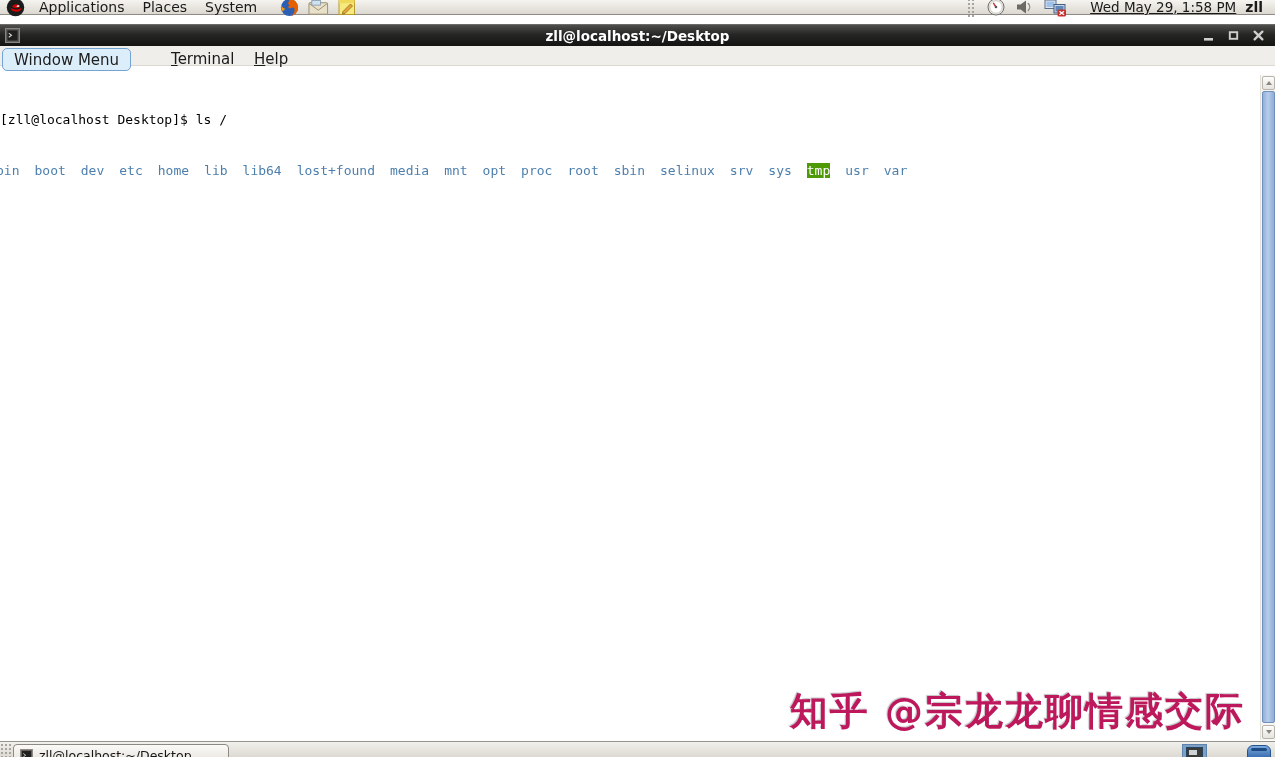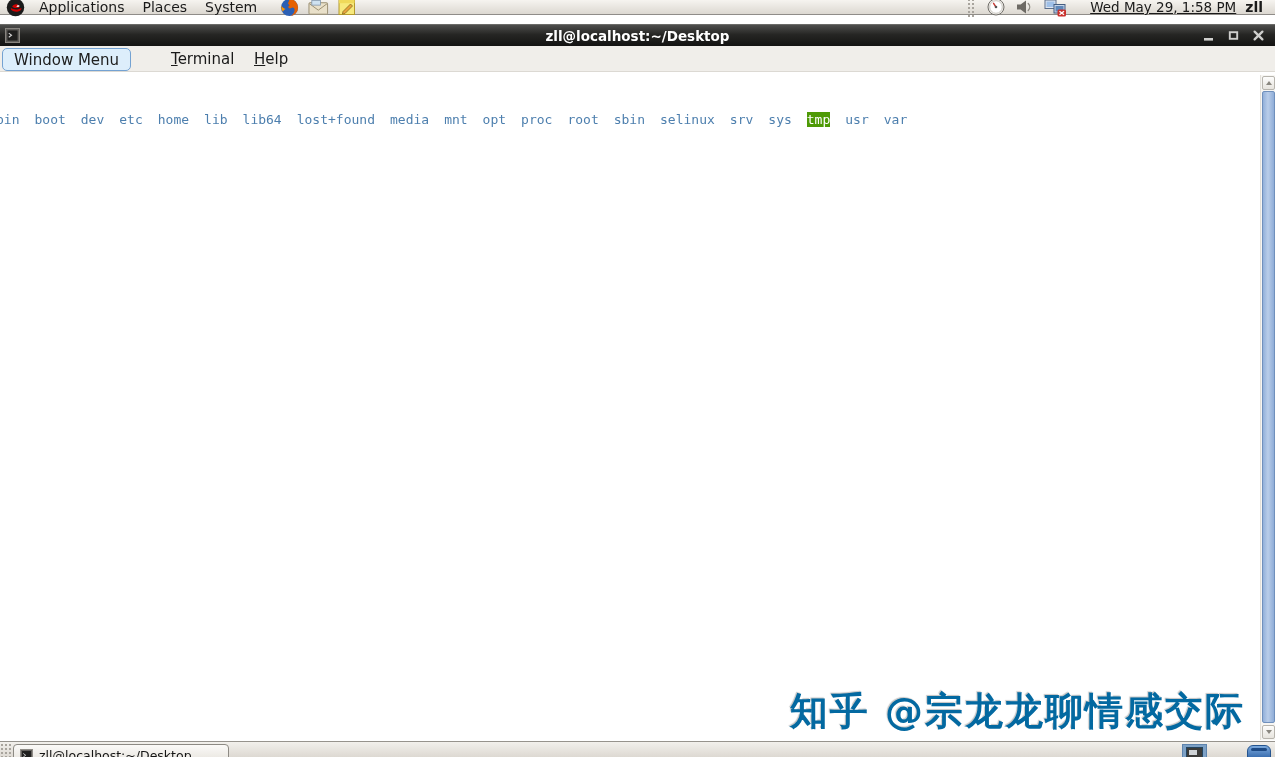--- a/index.html
+++ b/index.html
@@ -39,21 +39,21 @@
   }
   .titlebar-icon { margin-left:5px; display:flex; }
   .window-title {
     position:absolute; left:0; right:0; text-align:center;
     color:#ffffff; font-weight:bold; font-size:13.5px; pointer-events:none;
   }
   .win-controls { margin-left:auto; display:flex; align-items:center; gap:11px; padding-right:10px; z-index:2; }
   .win-btn { width:14px; height:14px; display:flex; align-items:center; justify-content:center; }
 
   .menubar {
-    position:absolute; top:46px; left:0; right:0; height:26px;
+    position:absolute; top:46px; left:0; right:0; height:20px;
     background:#f0eeea; border-bottom:1px solid #dcd9d3;
     font-size:15px; color:#1a1a1a;
   }
   .menu-tooltip {
     position:absolute; left:2px; top:2px; height:23px;
     background:#ddeefb; border:1px solid #74a2d2; border-radius:5px;
     padding:1px 11px 0 11px; display:flex; align-items:center;
     font-size:15px; color:#202020; z-index:3;
   }
   .mb-item { position:absolute; top:4px; display:inline-block; }
@@ -124,21 +124,21 @@
     position:absolute; right:4px; top:3px; width:24px; height:15px;
     background:linear-gradient(#7caade,#2f64a8);
     border:1px solid #24548f; border-radius:6px 6px 2px 2px;
   }
   .trash-applet::before { content:""; display:block; margin:2px 3px 0 3px; height:3px; background:#1d4a85; border-radius:2px; }
 
   
   .watermark {
     position:absolute; right:30px; top:686px;
     font-size:38px; letter-spacing:2px; font-weight:bold;
-    color:#0369a1;
+    color:#be185d;
     text-shadow:2px 2px 1px #ffffff, -1px -1px 1px #c3c3c3;
     white-space:nowrap; pointer-events:none;
   }
 
   
   .g { display:block; }
 </style>
 </head>
 <body>
 
@@ -234,20 +234,21 @@
 
 <div class="menubar">
   <div class="menu-tooltip">Window Menu</div>
   <span class="mb-partial">v</span>
   <span class="mb-item u mb-search">Search</span>
   <span class="mb-item u mb-terminal">Terminal</span>
   <span class="mb-item u mb-help">Help</span>
 </div>
 
 <div class="term-screen">
+  <div class="tline">[zll@localhost Desktop]$ ls /</div>
   <div class="tline dirs-line"><span class="dir">bin</span><span class="dir">boot</span><span class="dir">dev</span><span class="dir">etc</span><span class="dir">home</span><span class="dir">lib</span><span class="dir">lib64</span><span class="dir">lost+found</span><span class="dir">media</span><span class="dir">mnt</span><span class="dir">opt</span><span class="dir">proc</span><span class="dir">root</span><span class="dir">sbin</span><span class="dir">selinux</span><span class="dir">srv</span><span class="dir">sys</span><span class="dir hl">tmp</span><span class="dir">usr</span><span class="dir">var</span></div>
 </div>
 
 <div class="scrollbar">
   <div class="sb-btn sb-up">
     <div class="tri-up"></div>
   </div>
   <div class="sb-thumb"></div>
   <div class="sb-btn sb-down">
     <div class="tri-down"></div>

